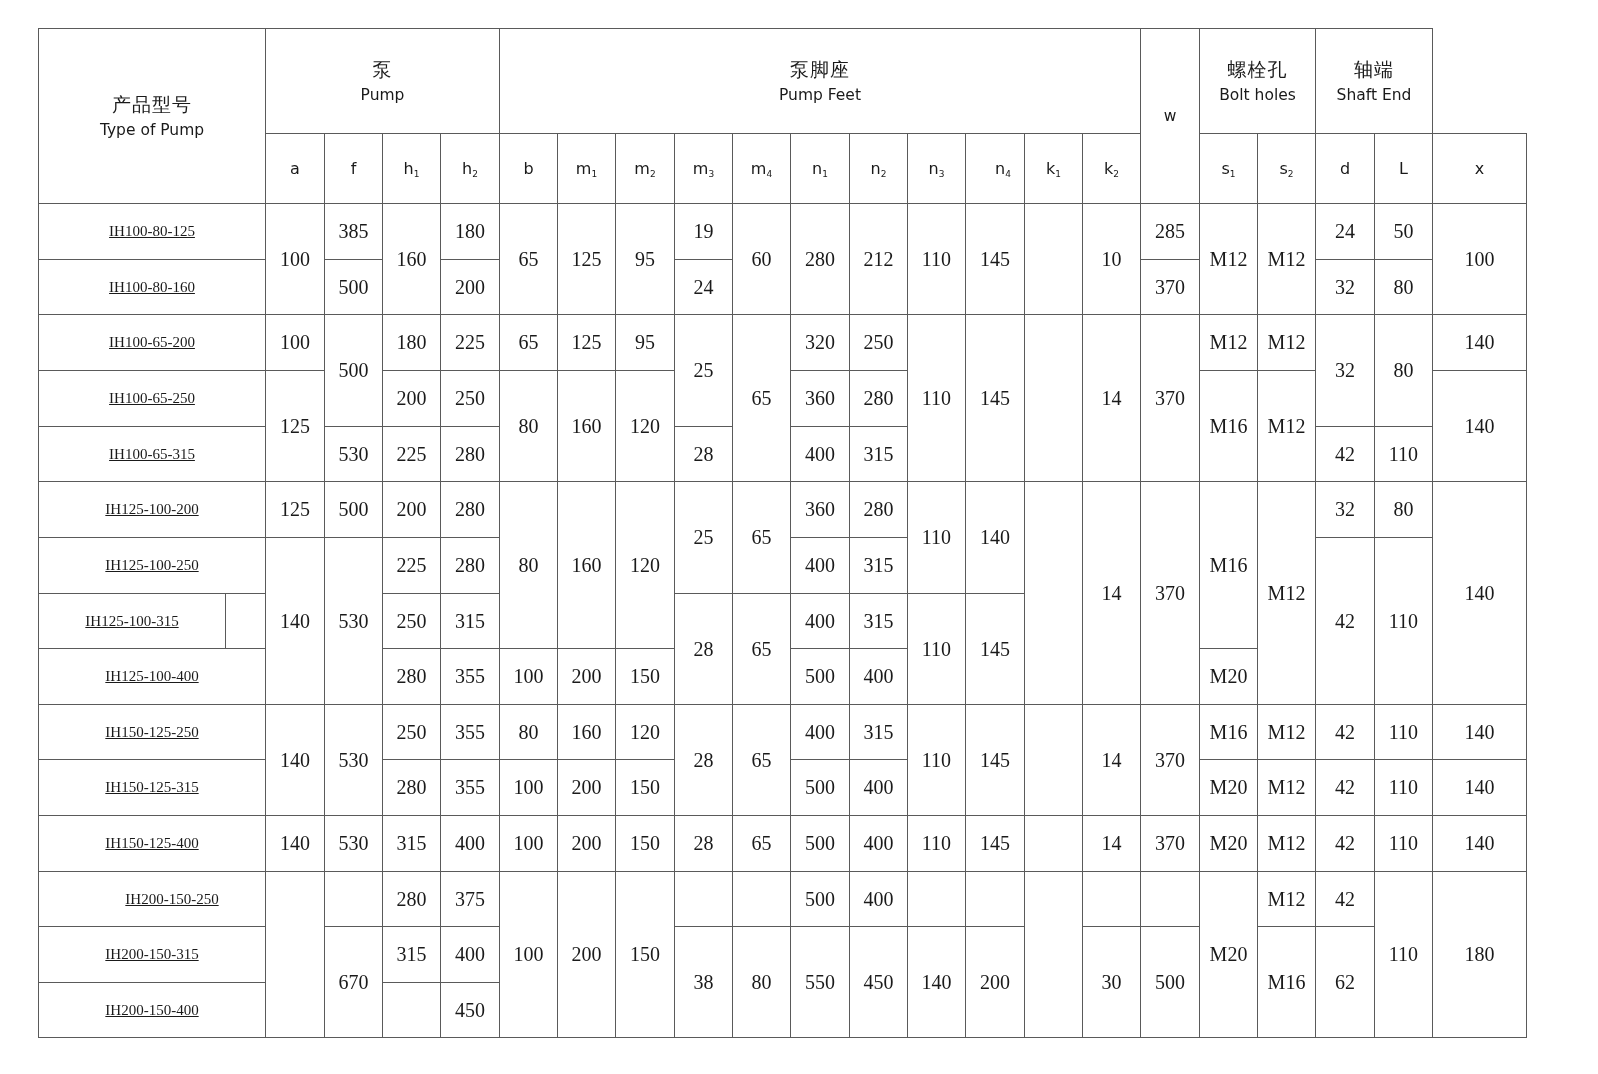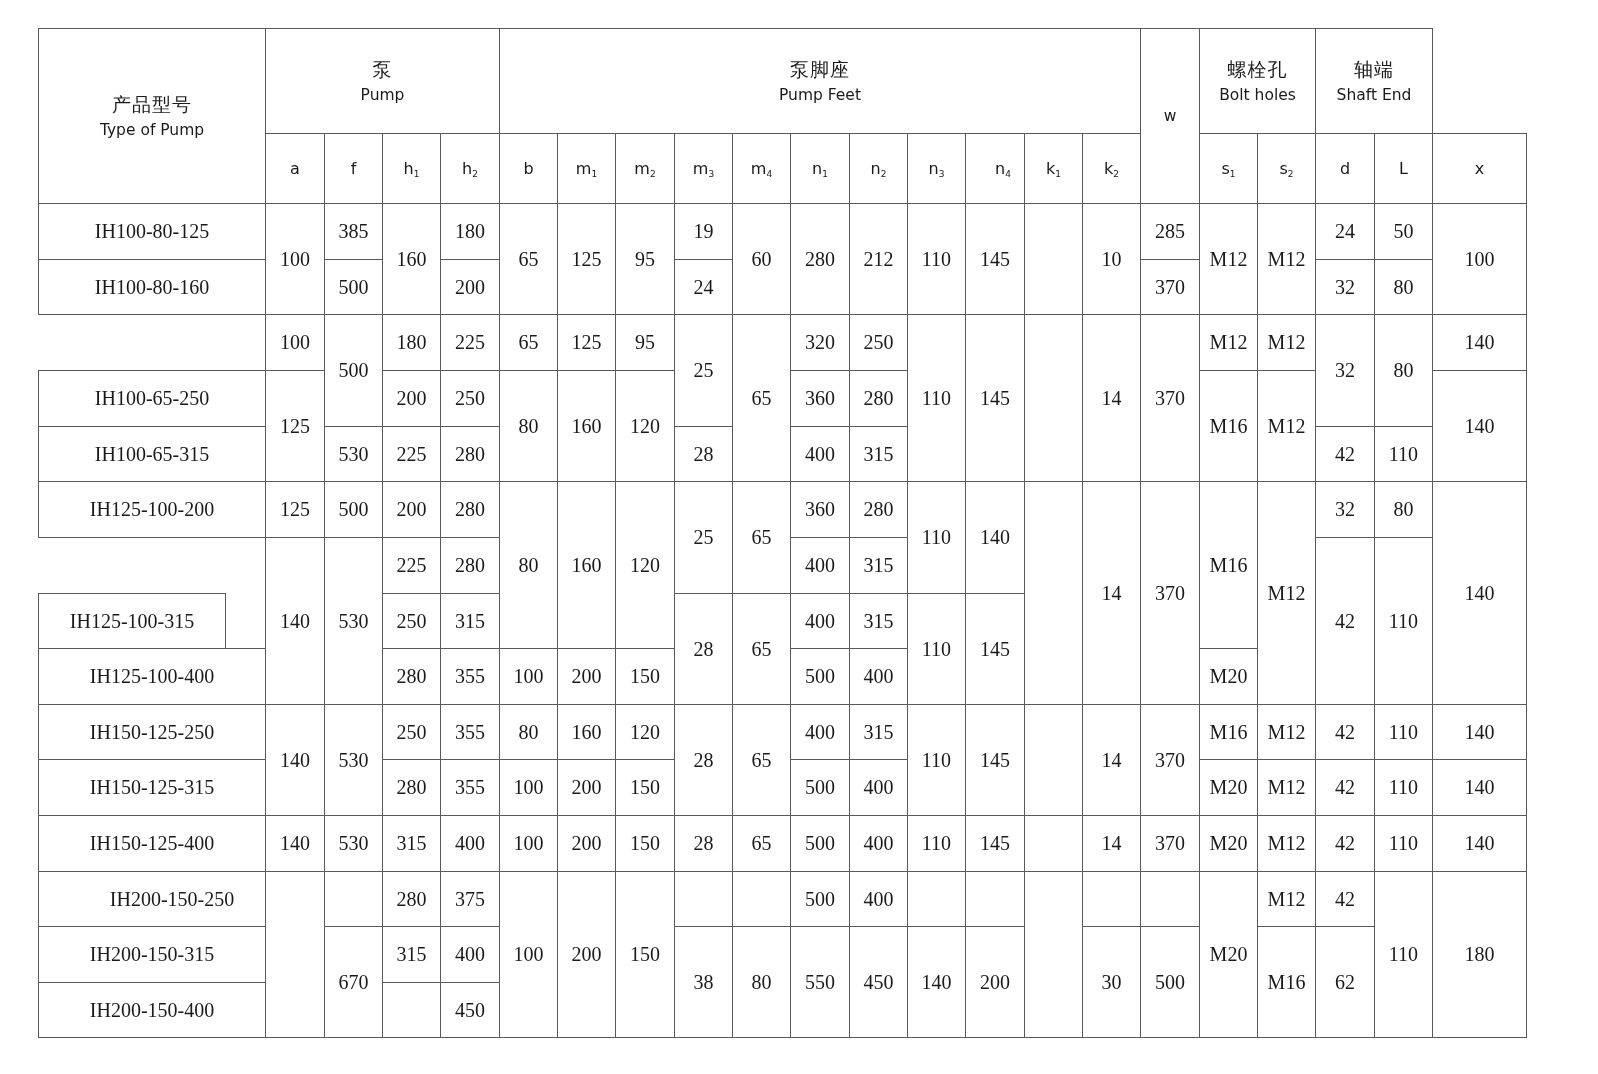--- a/index.html
+++ b/index.html
@@ -15,21 +15,21 @@
     text-align: center;
     color: #1a1a1a;
     background: #ffffff;
   }
   .hdr { font-family: "DejaVu Sans", sans-serif; font-size: 15px; line-height: 1.45; }
   .hdr .cn { font-size: 19px; letter-spacing: 1px; }
   .hdr .en { font-size: 15.5px; }
   .sub { font-family: "DejaVu Sans", sans-serif; font-size: 16px; }
   .sub sub { font-size: 9px; vertical-align: -3px; }
   .data { font-family: "Liberation Serif", serif; font-size: 20px; }
-  .model { font-family: "Liberation Serif", serif; font-size: 20px; }
+  .model { font-family: "Liberation Serif", serif; font-size: 15px; text-decoration: underline; }
   .space-hdr { font-family: "DejaVu Sans", sans-serif; font-size: 17px; flex-direction: row; }
 </style>
 </head>
 <body>
 
 <div id="grid">
 
   <div class="cell hdr" style="left:39px;top:29px;width:228px;height:176px;">
     <span class="cn">产品型号</span>
     <span class="en">Type of Pump</span>
@@ -108,23 +108,25 @@
       <span>d</span>
     </div>
     <div class="cell sub" style="left: 1375px; top: 134px; width: 59px; height: 71px; flex-direction: row;">
       <span>L</span>
     </div>
     <div class="cell sub" style="left: 1433px; top: 134px; width: 95px; height: 71px; flex-direction: row;">
       <span>x</span>
     </div>
     <div class="cell model" style="left: 39px; top: 204px; width: 228px; height: 57px;">IH100-80-125</div>
     <div class="cell model" style="left: 39px; top: 260px; width: 228px; height: 56px;">IH100-80-160</div>
+    <div class="cell model" style="left: 39px; top: 315px; width: 228px; height: 57px;">IH100-65-200</div>
     <div class="cell model" style="left: 39px; top: 371px; width: 228px; height: 57px;">IH100-65-250</div>
     <div class="cell model" style="left: 39px; top: 427px; width: 228px; height: 56px;">IH100-65-315</div>
     <div class="cell model" style="left: 39px; top: 482px; width: 228px; height: 57px;">IH125-100-200</div>
+    <div class="cell model" style="left: 39px; top: 538px; width: 228px; height: 57px;">IH125-100-250</div>
     <div class="cell model" style="left: 39px; top: 594px; width: 188px; height: 56px;">IH125-100-315</div>
     <div class="cell model" style="left: 39px; top: 649px; width: 228px; height: 57px;">IH125-100-400</div>
     <div class="cell model" style="left: 39px; top: 705px; width: 228px; height: 56px;">IH150-125-250</div>
     <div class="cell model" style="left: 39px; top: 760px; width: 228px; height: 57px;">IH150-125-315</div>
     <div class="cell model" style="left: 39px; top: 816px; width: 228px; height: 57px;">IH150-125-400</div>
     <div class="cell model" style="left: 39px; top: 872px; width: 228px; height: 56px; padding-left: 40px;">IH200-150-250</div>
     <div class="cell model" style="left: 39px; top: 927px; width: 228px; height: 57px;">IH200-150-315</div>
     <div class="cell model" style="left: 39px; top: 983px; width: 228px; height: 56px;">IH200-150-400</div>
     <div class="cell data" style="left: 266px; top: 204px; width: 60px; height: 112px;">100</div>
     <div class="cell data" style="left: 325px; top: 204px; width: 59px; height: 57px;">385</div>

